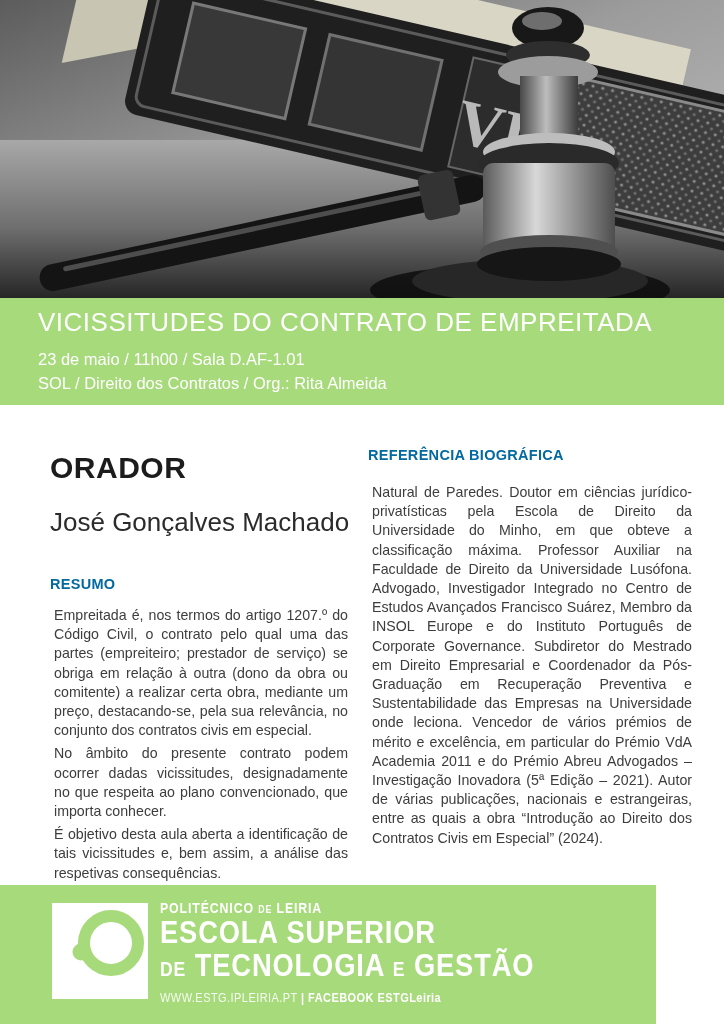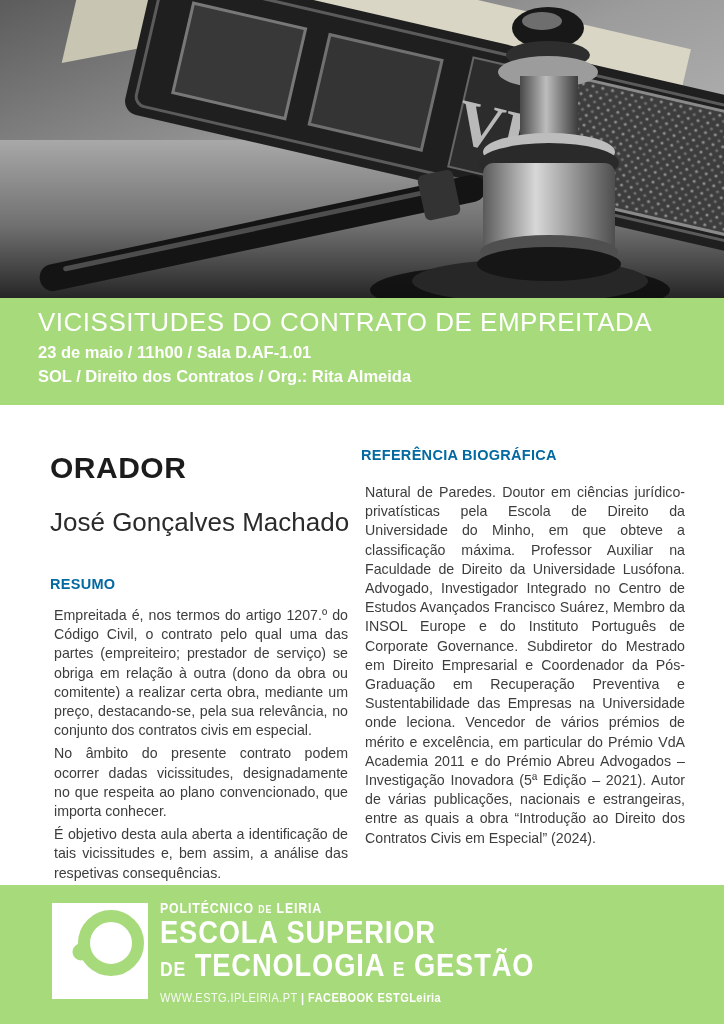--- a/index.html
+++ b/index.html
@@ -12,36 +12,36 @@
   .photo svg { display:block; width:100%; height:100%; }
   .title-overlay {
     position:absolute; left:56px; bottom:2px; color:#fdfdfd;
     font-size:62px; font-weight:bold; letter-spacing:4px; line-height:1;
     text-shadow:0 1px 3px rgba(0,0,0,.35); white-space:nowrap;
   }
 
   
   .band { position:absolute; top:298px; left:0; width:724px; height:107px; background:#a7da7b; color:#fff; padding:9px 20px 0 38px; }
   .band-subtitle { font-size:26px; font-weight:normal; letter-spacing:.5px; white-space:nowrap; }
-  .band-details { margin-top:2px; font-size:16.5px; font-weight:bold; line-height:24px; }
+  .band-details { margin-top:9px; font-size:16.5px; font-weight:normal; line-height:24px; }
 
   
-  .content { position:absolute; top:405px; left:0; width:724px; height:480px; padding:42px 28px 0 50px; display:flex; gap:9px; color:#3d3d3d; }
+  .content { position:absolute; top:405px; left:0; width:724px; height:480px; padding:42px 28px 0 50px; display:flex; gap:16px; color:#3d3d3d; }
   .col-left { width:302px; padding-top:4px; }
   .col-right { width:328px; }
   .orador-heading { font-size:30px; font-weight:bold; color:#1c1c1c; letter-spacing:.5px; }
   .speaker-name { font-size:26px; font-weight:normal; color:#2b2b2b; margin-top:22px; }
   .small-heading { font-size:14.5px; font-weight:bold; color:#0369a1; letter-spacing:.3px; }
   .resumo-heading { margin-top:38px; }
   .body-text { font-size:14.2px; line-height:19.2px; text-align:justify; margin-top:14px; }
   .body-text p { margin:4px; }
   .col-right .body-text { margin-top:20px; }
 
   
-  .footer { position:absolute; top:885px; left:0; width:724px; height:139px; background:#a7da7b; }
+  .footer { position:absolute; top:885px; left:0; width:656px; height:139px; background:#a7da7b; }
   .logo { position:absolute; left:52px; top:18px; width:96px; height:96px; }
   .footer-text { position:absolute; left:160px; top:15px; color:#fff; transform:scaleX(.88); transform-origin:left top; white-space:nowrap; }
   .ft-line1 { font-size:14px; font-weight:bold; letter-spacing:1px; }
   .ft-line1 .mini { font-size:10px; }
   .ft-big { font-size:31px; font-weight:bold; letter-spacing:1px; line-height:33px; }
   .ft-big .mini { font-size:20px; }
   .ft-line4 { font-size:12.5px; letter-spacing:.5px; margin-top:5px; }
   .ft-line4 .url { font-weight:normal; opacity:.9; }
   .ft-line4 .fb { font-weight:bold; }
 </style>

